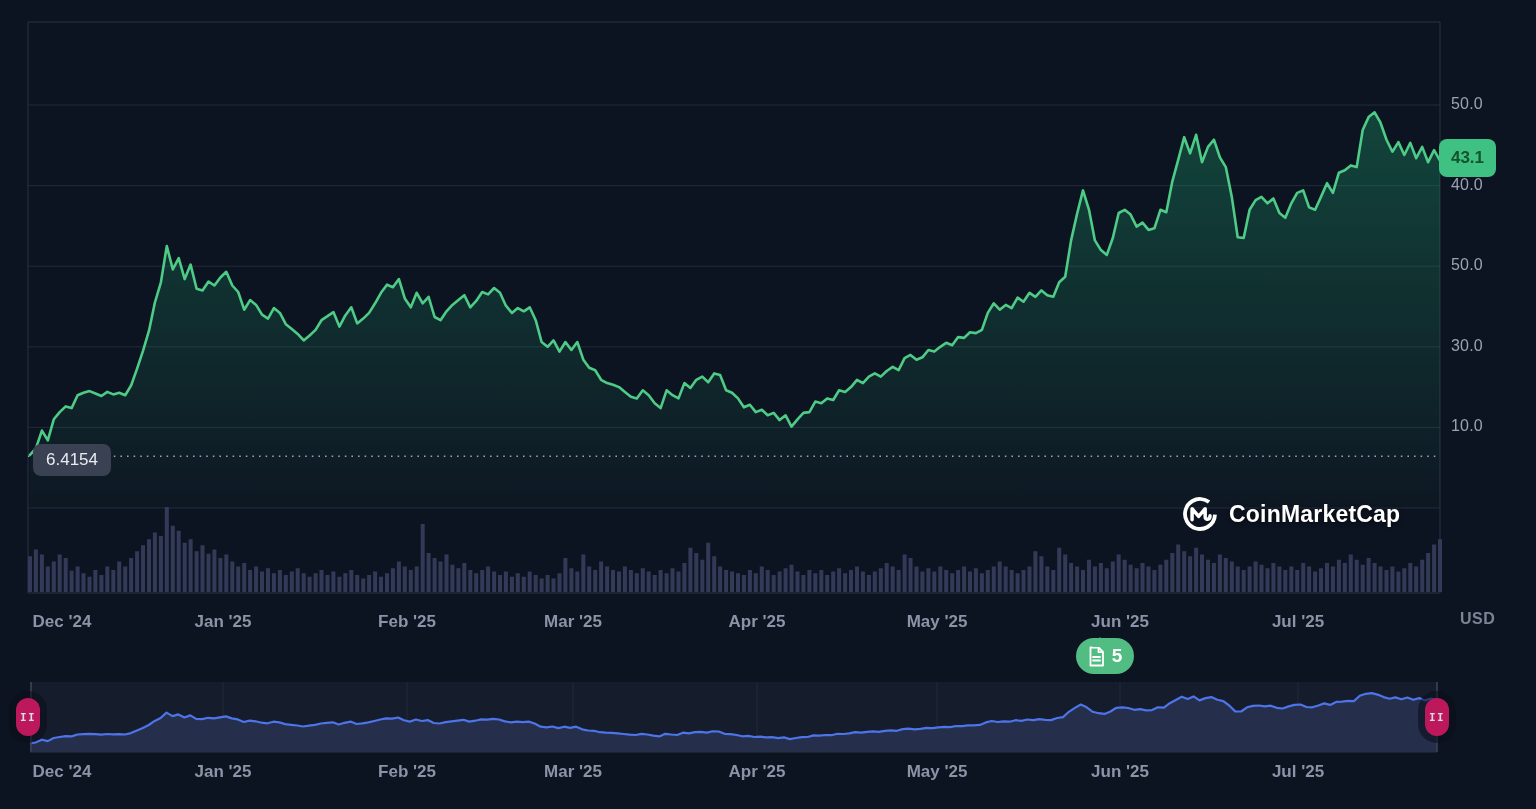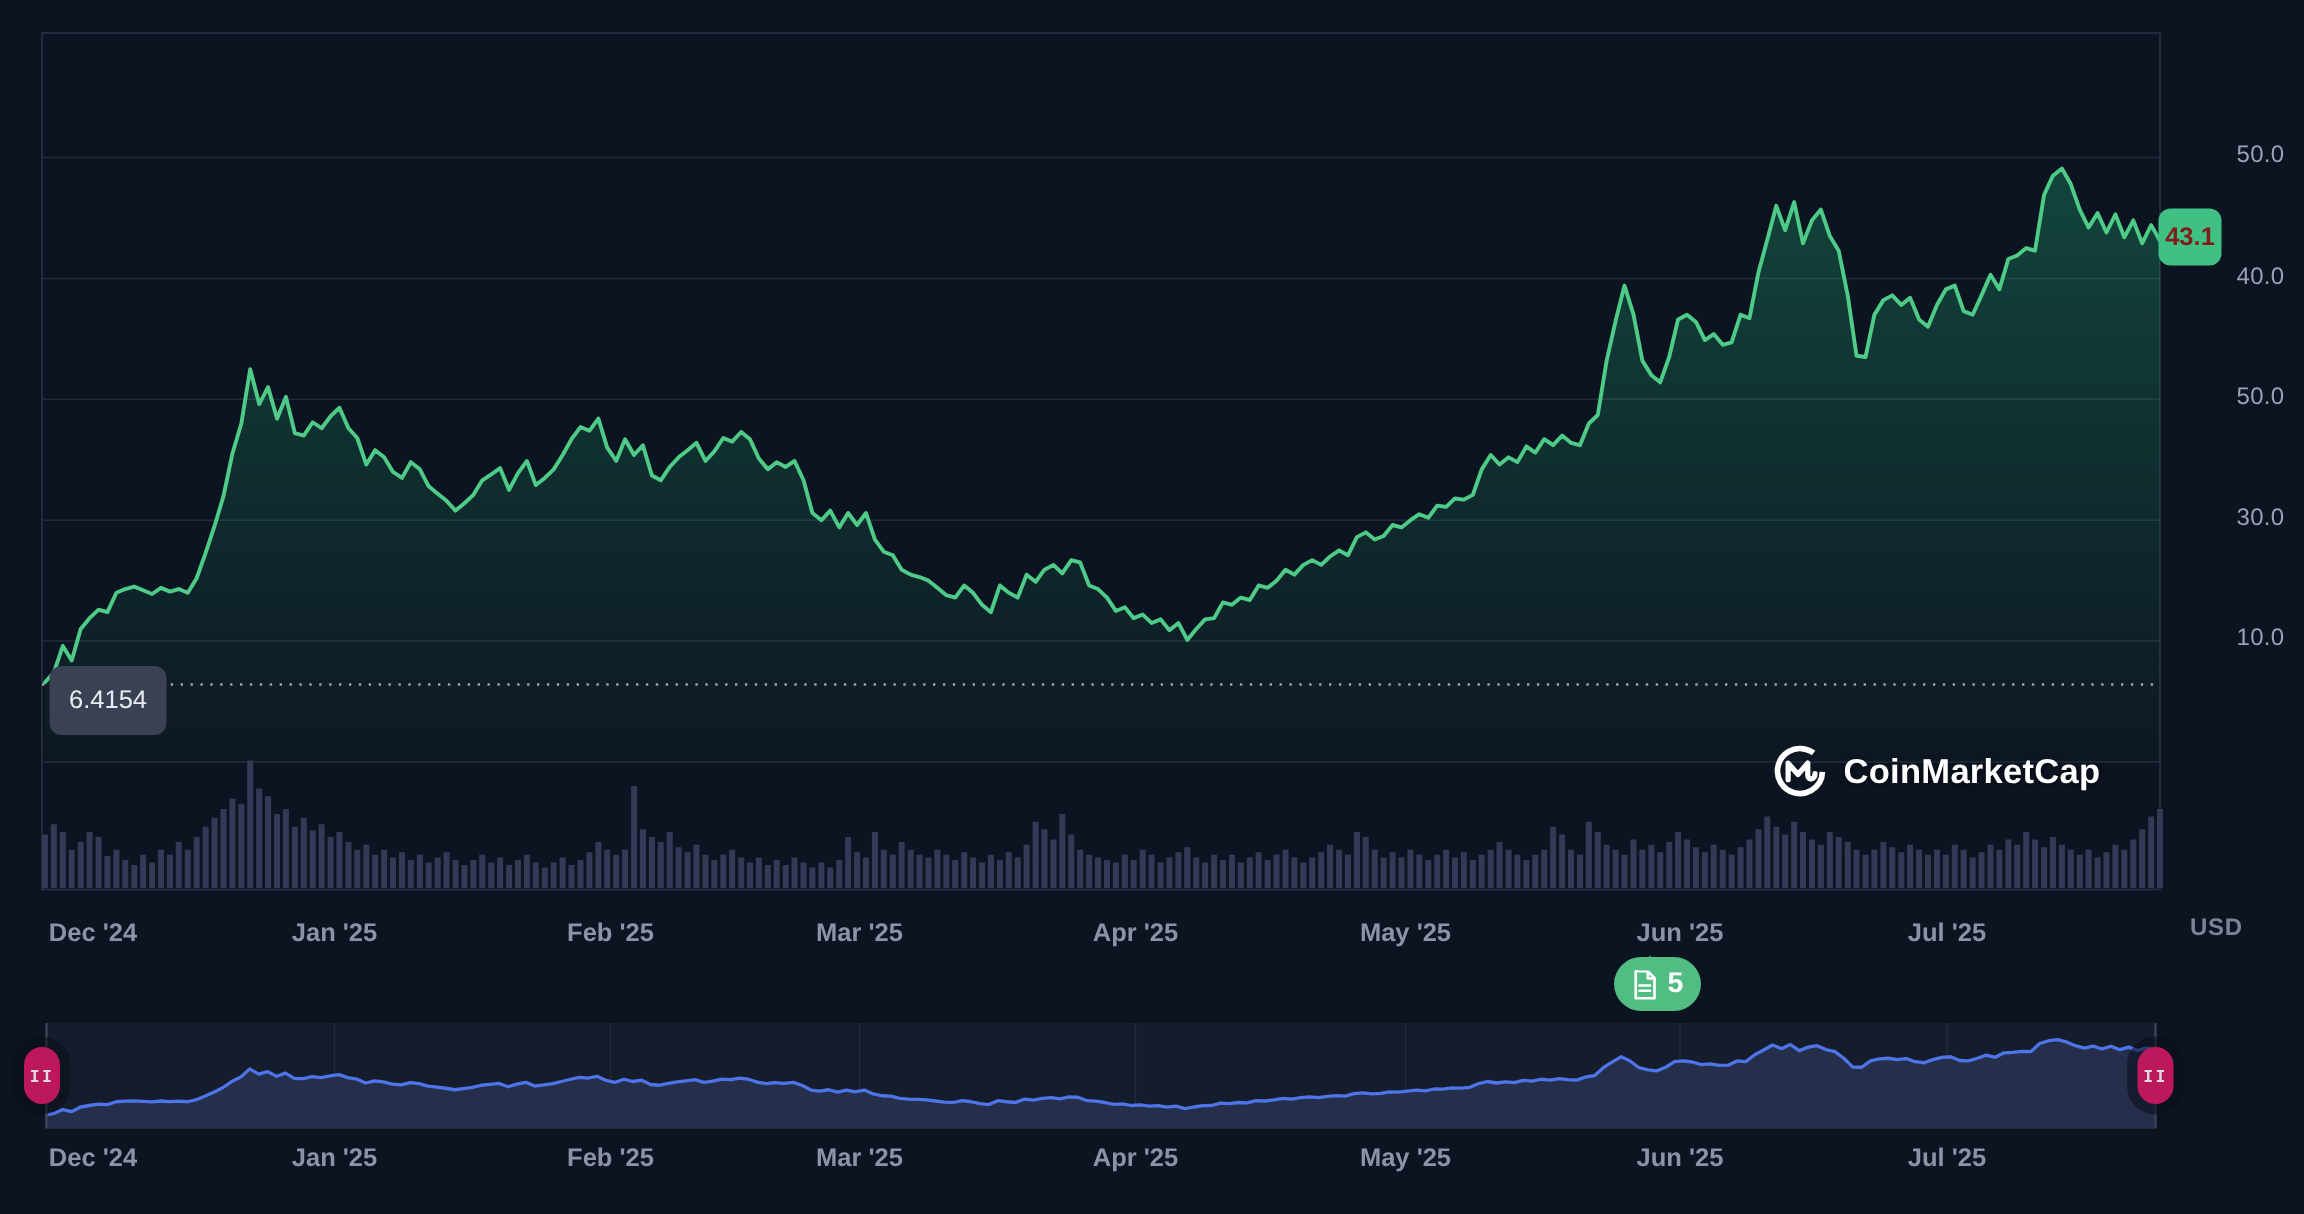--- a/index.html
+++ b/index.html
@@ -1,28 +1,28 @@
 <!DOCTYPE html>
 <html><head>
 <meta charset="utf-8">
 <style>
   html,body{margin:0;padding:0;background:#0d1421;width:1536px;height:809px;overflow:hidden;
     font-family:"Liberation Sans", sans-serif;}
   #stage{position:relative;width:1536px;height:809px;background:#0d1421;}
   .abs{position:absolute;}
   svg{display:block;}
   
-  .ytick{color:#9aa2b4;font-size:16px;letter-spacing:.2px;margin-left:40px;}
+  .ytick{color:#9aa2b4;font-size:16px;letter-spacing:.2px;}
   .xlabel{color:#8b93a7;font-size:17px;white-space:nowrap;transform:translateX(-50%);font-weight:bold;}
   .unit-label{color:#7c8496;font-size:16px;font-weight:bold;letter-spacing:.5px;margin-top:31px;}
   
-  .price-badge{background:#3fc183;color:#7f1d1d;font-size:17px;font-weight:bold;
-    width:42px;height:38px;border-radius:8px;display:flex;align-items:center;justify-content:center;}
+  .price-badge{background:#3fc183;color:#14532d;font-size:17px;font-weight:bold;
+    width:57px;height:38px;border-radius:8px;display:flex;align-items:center;justify-content:center;}
   
-  .ref-pill{background:#3a4152;color:#e8ebf2;font-size:17px;height:46px;padding:0 13px;
+  .ref-pill{background:#3a4152;color:#e8ebf2;font-size:17px;height:32px;padding:0 13px;
     border-radius:8px;display:flex;align-items:center;}
   
   .watermark{display:flex;align-items:center;gap:10px;color:#fff;
     text-shadow:0 1px 4px rgba(0,0,0,.55);justify-content:center;}
   .watermark-text{font-size:23px;font-weight:bold;letter-spacing:.2px;}
   
   .event-badge{background:#52bd82;color:#fff;width:58px;height:36px;border-radius:18px;
     display:flex;align-items:center;justify-content:center;gap:7px;font-size:19px;font-weight:bold;}
   .event-badge:before{content:"";position:absolute;top:-9px;left:16px;width:0;height:0;
     border:8px solid transparent;border-bottom:10px solid #52bd82;}

